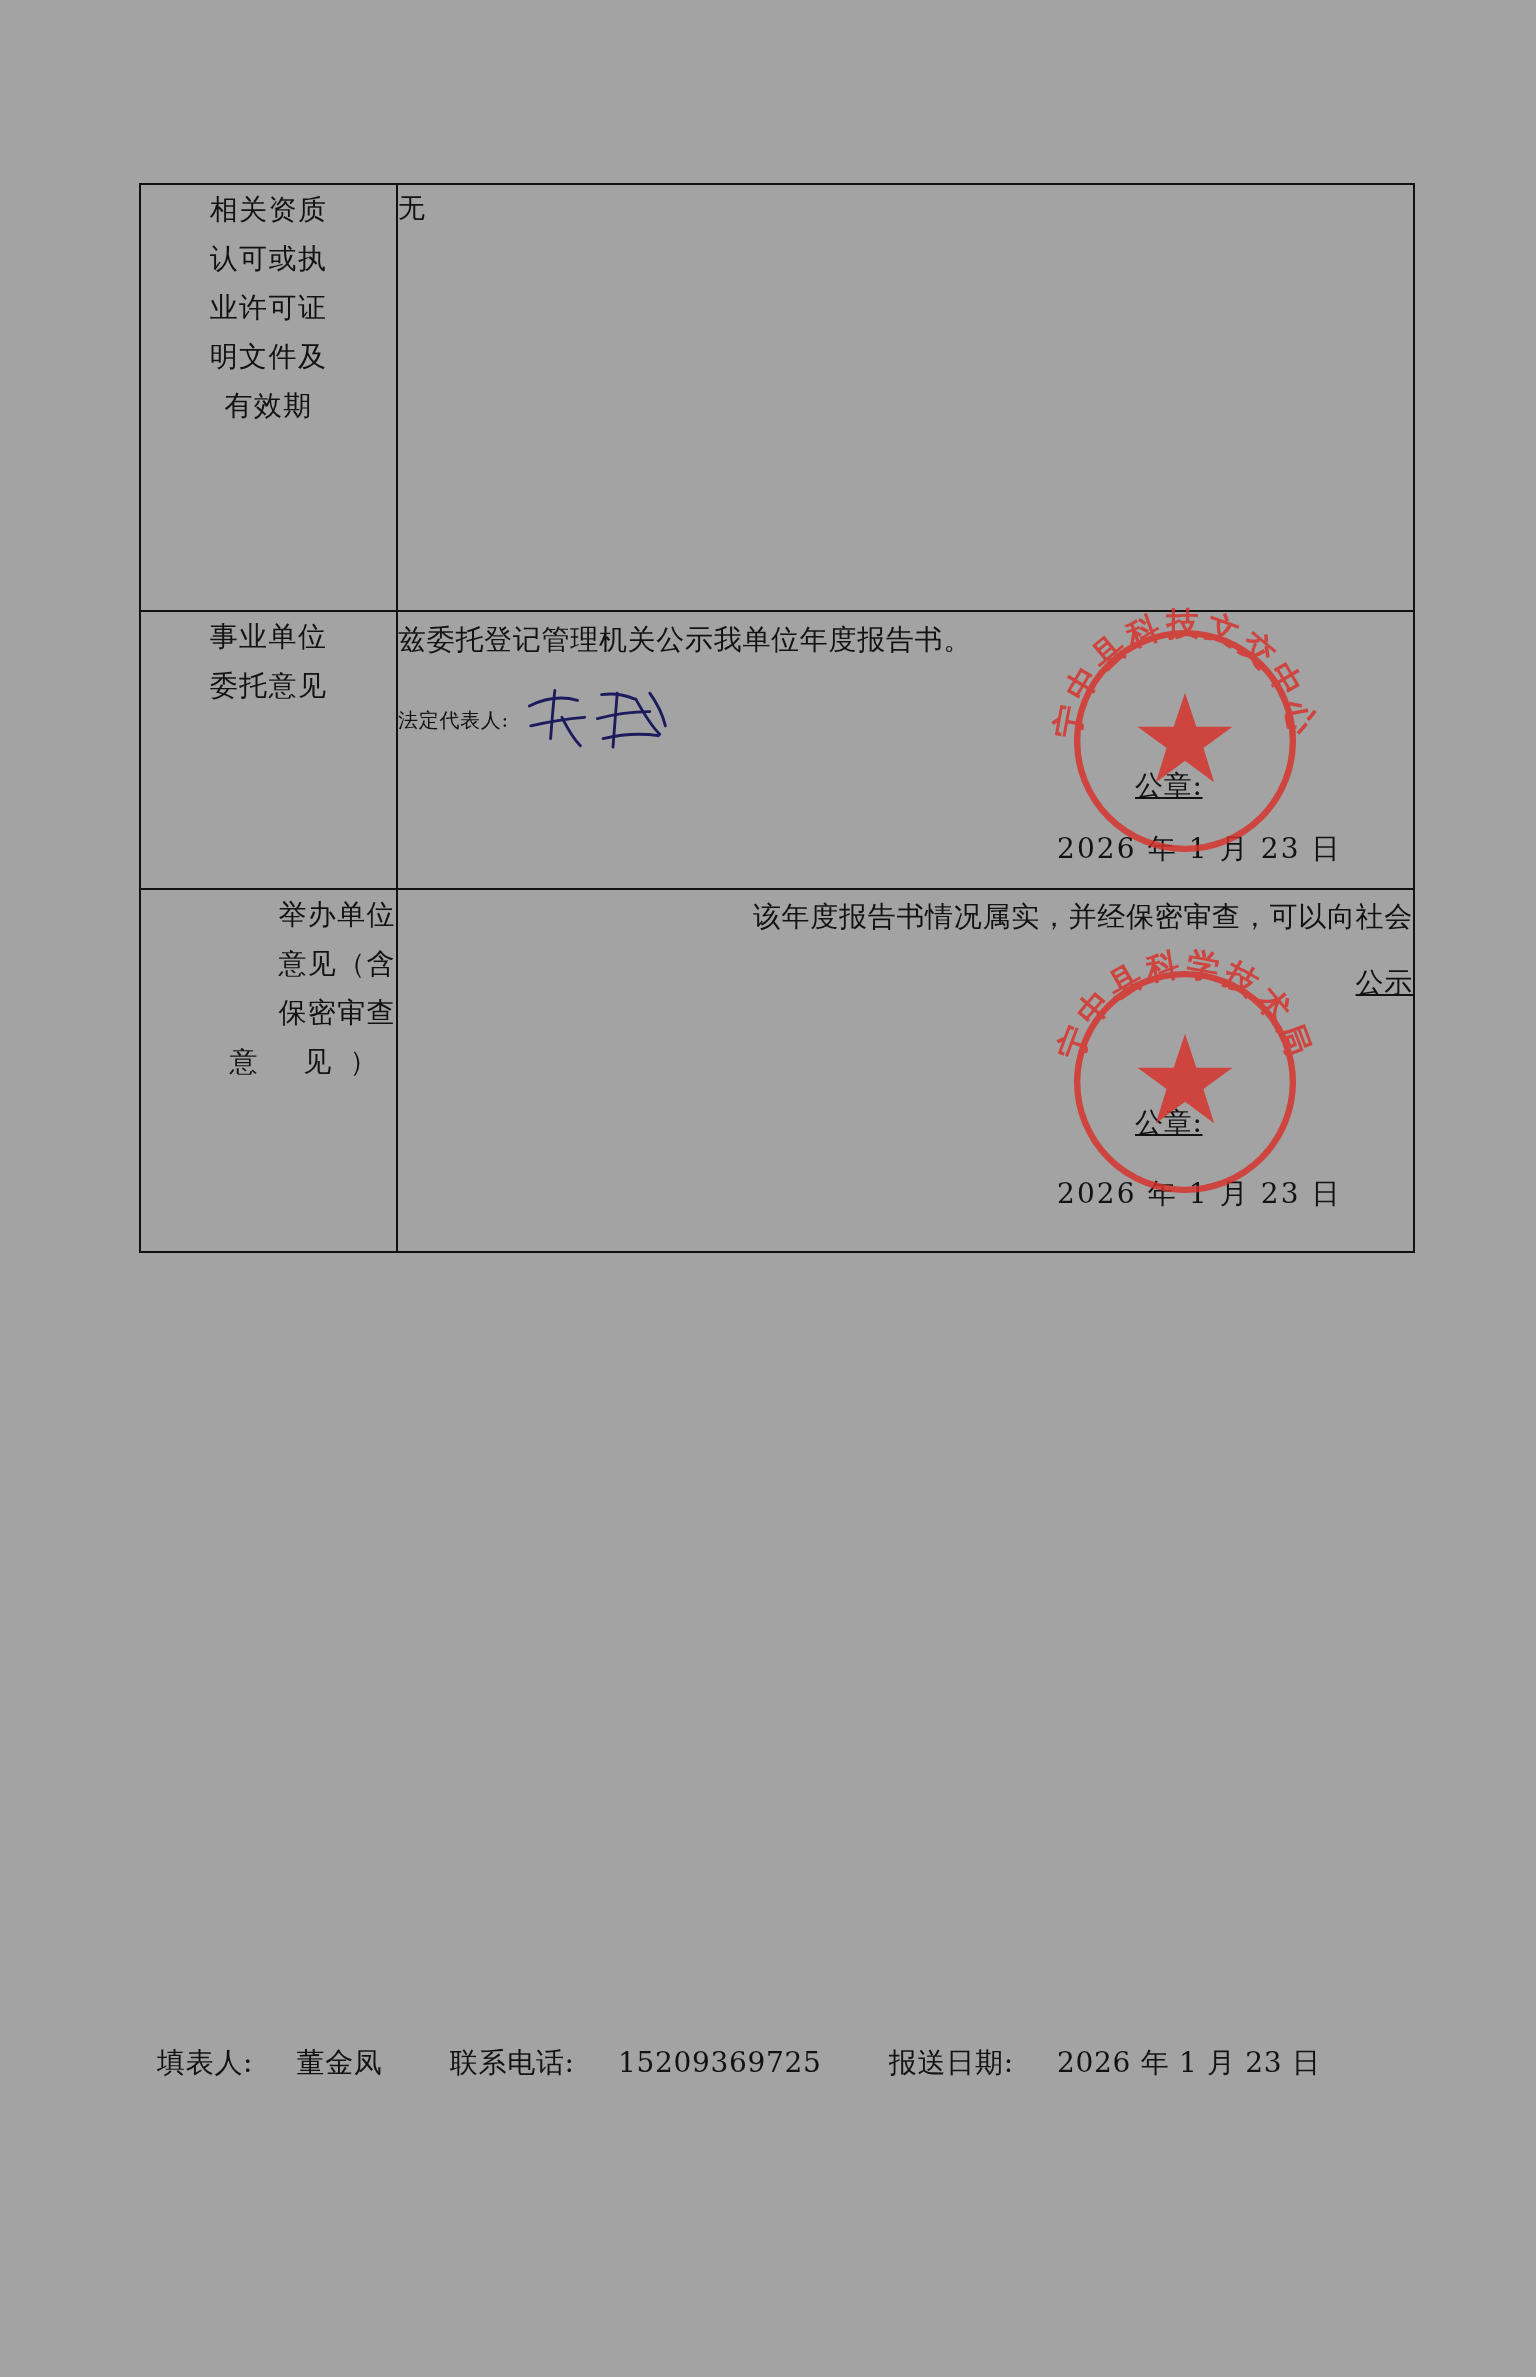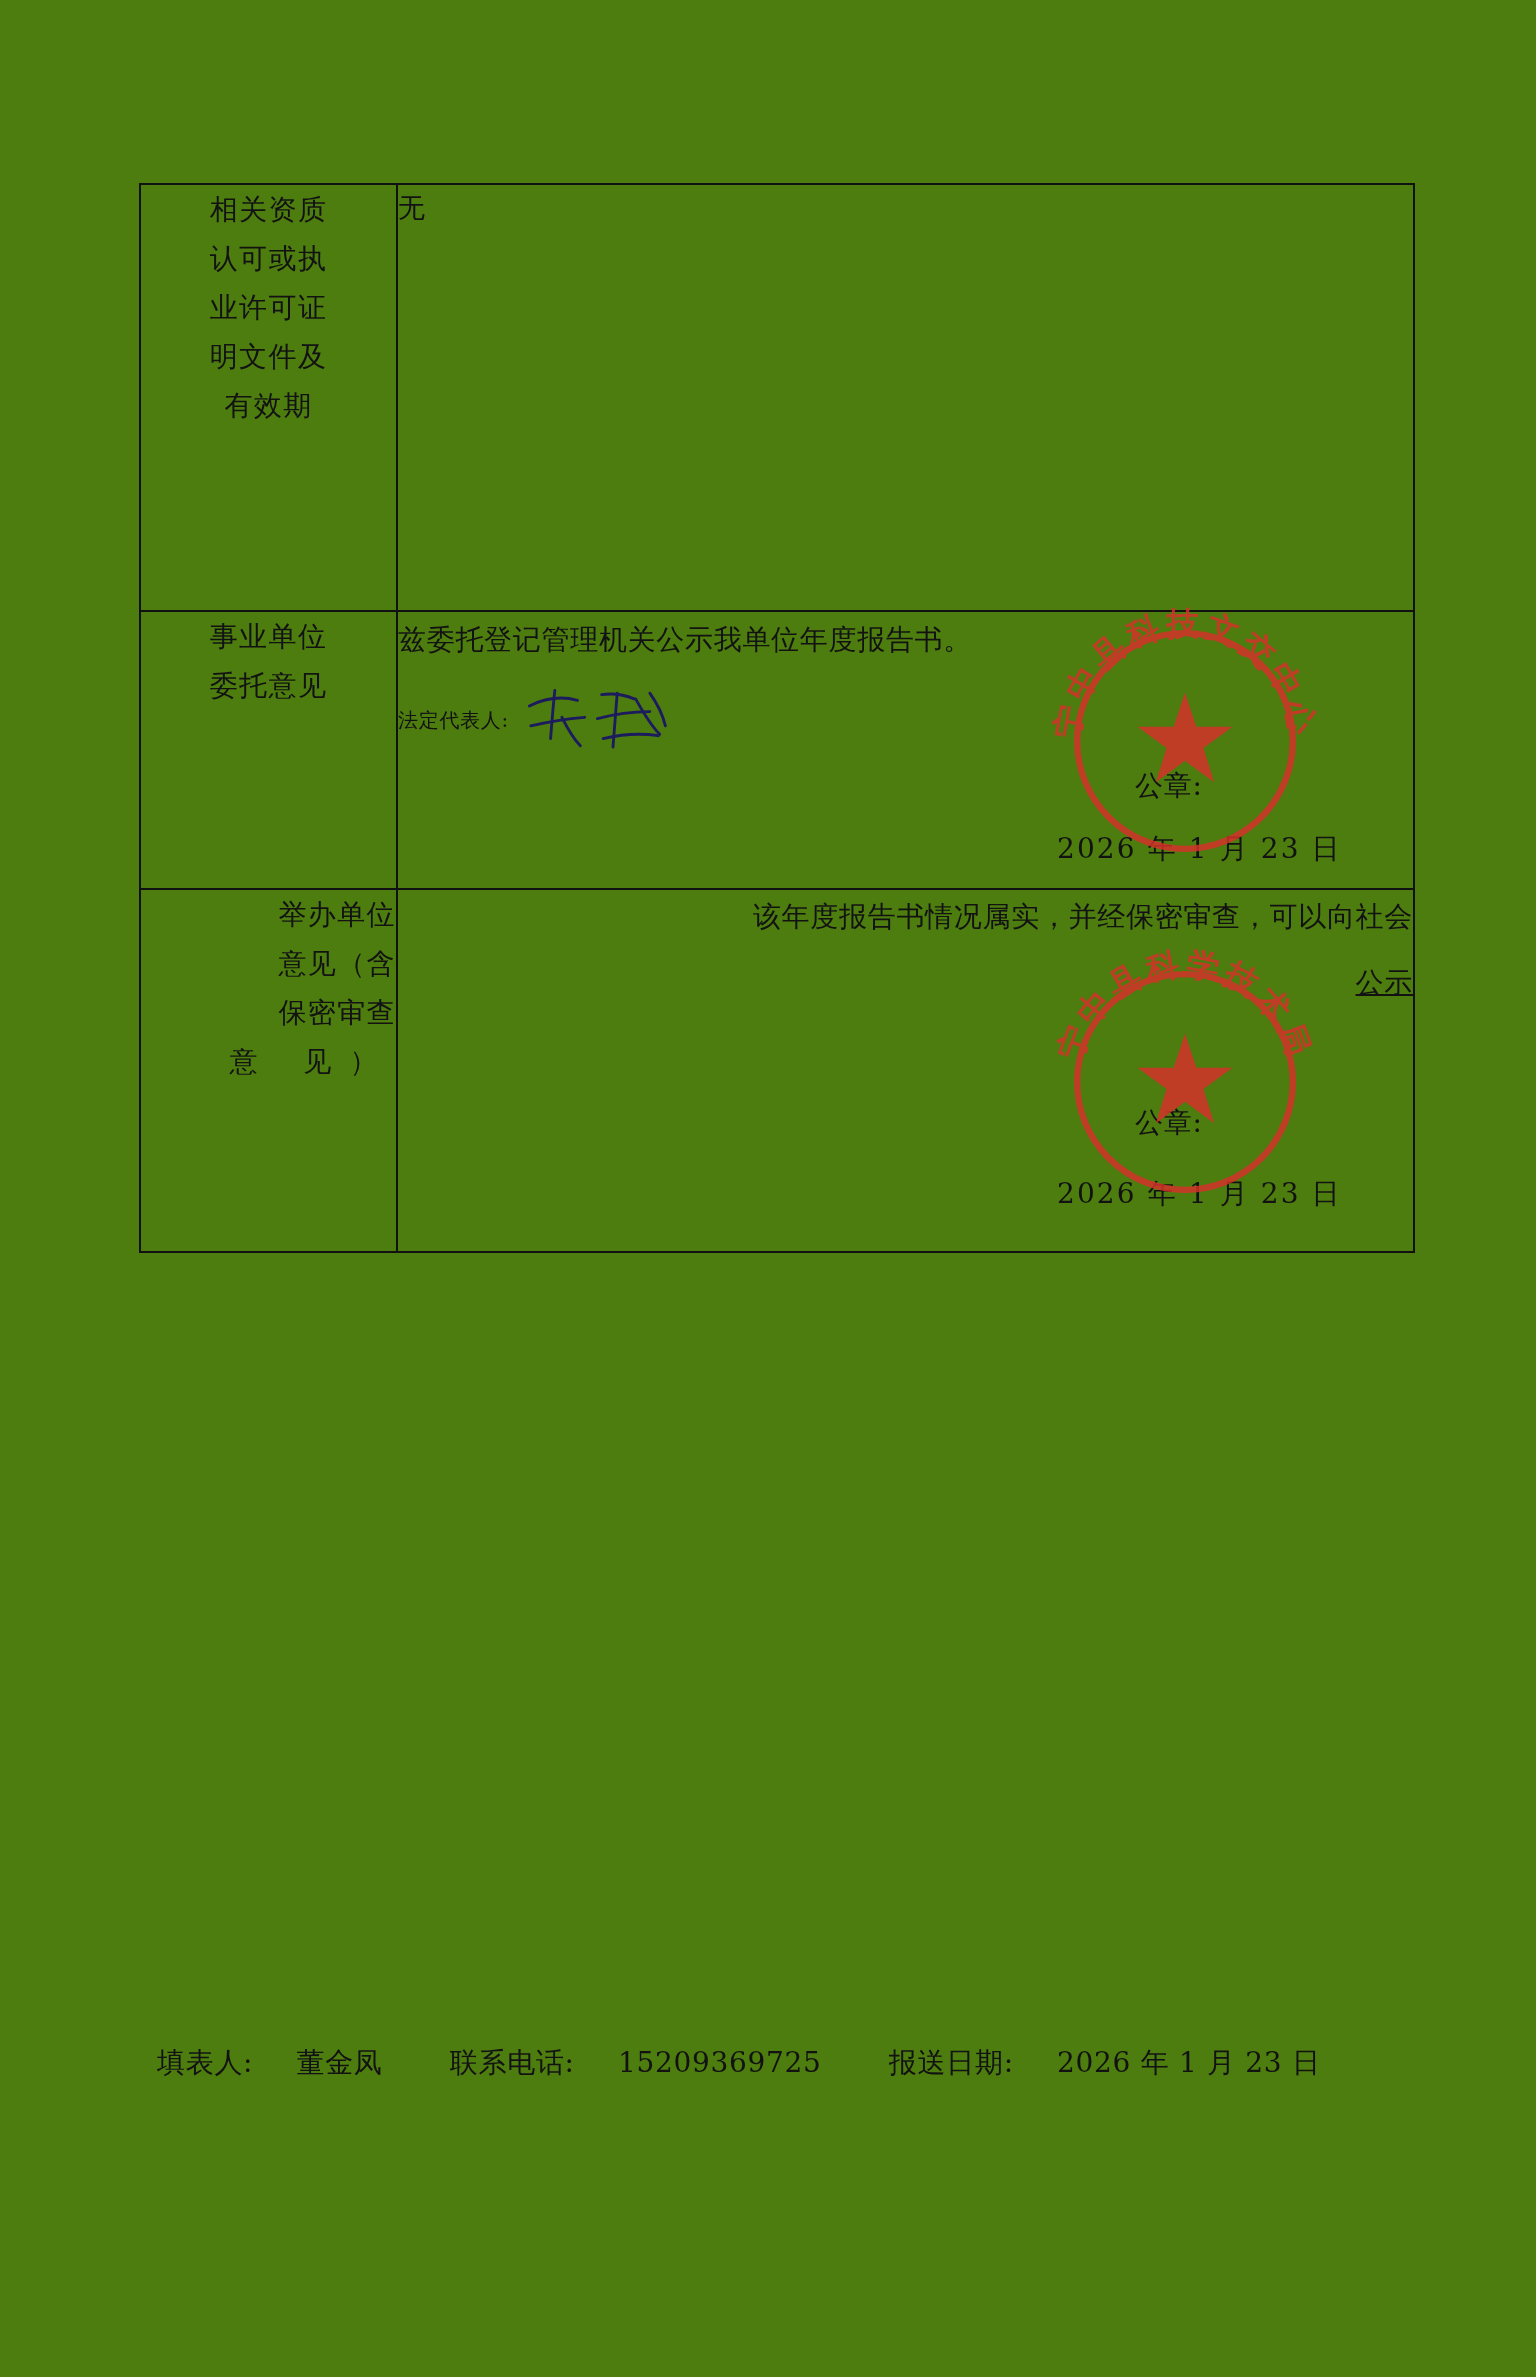--- a/index.html
+++ b/index.html
@@ -13,21 +13,21 @@
     font-family: "DejaVu Serif", "Liberation Serif", serif;
     color: #1a1a1a;
     position: relative;
     overflow: hidden;
   }
   .page {
     position: absolute;
     left: 0; top: 0;
     width: 1536px;
     height: 2377px;
-    background: #4d7c0f;
+    background: #a3a3a3;
   }
   .doc-table {
     position: absolute;
     left: 139px;
     top: 183px;
     width: 1276px;
     border-collapse: collapse;
     table-layout: fixed;
   }
   .doc-table td {
@@ -86,20 +86,21 @@
     height: 57px;
     vertical-align: middle;
   }
   .sig-wrap svg { position: absolute; left: 0; top: -12.8px; }
 
   .seal-label {
     position: absolute;
     font-size: 28px;
     letter-spacing: 0.7px;
     color: #121212;
+    text-decoration: underline;
   }
   .date-line {
     position: absolute;
     font-size: 28px;
     letter-spacing: 2.1px;
     color: #121212;
   }
 
   
   .stamp {

